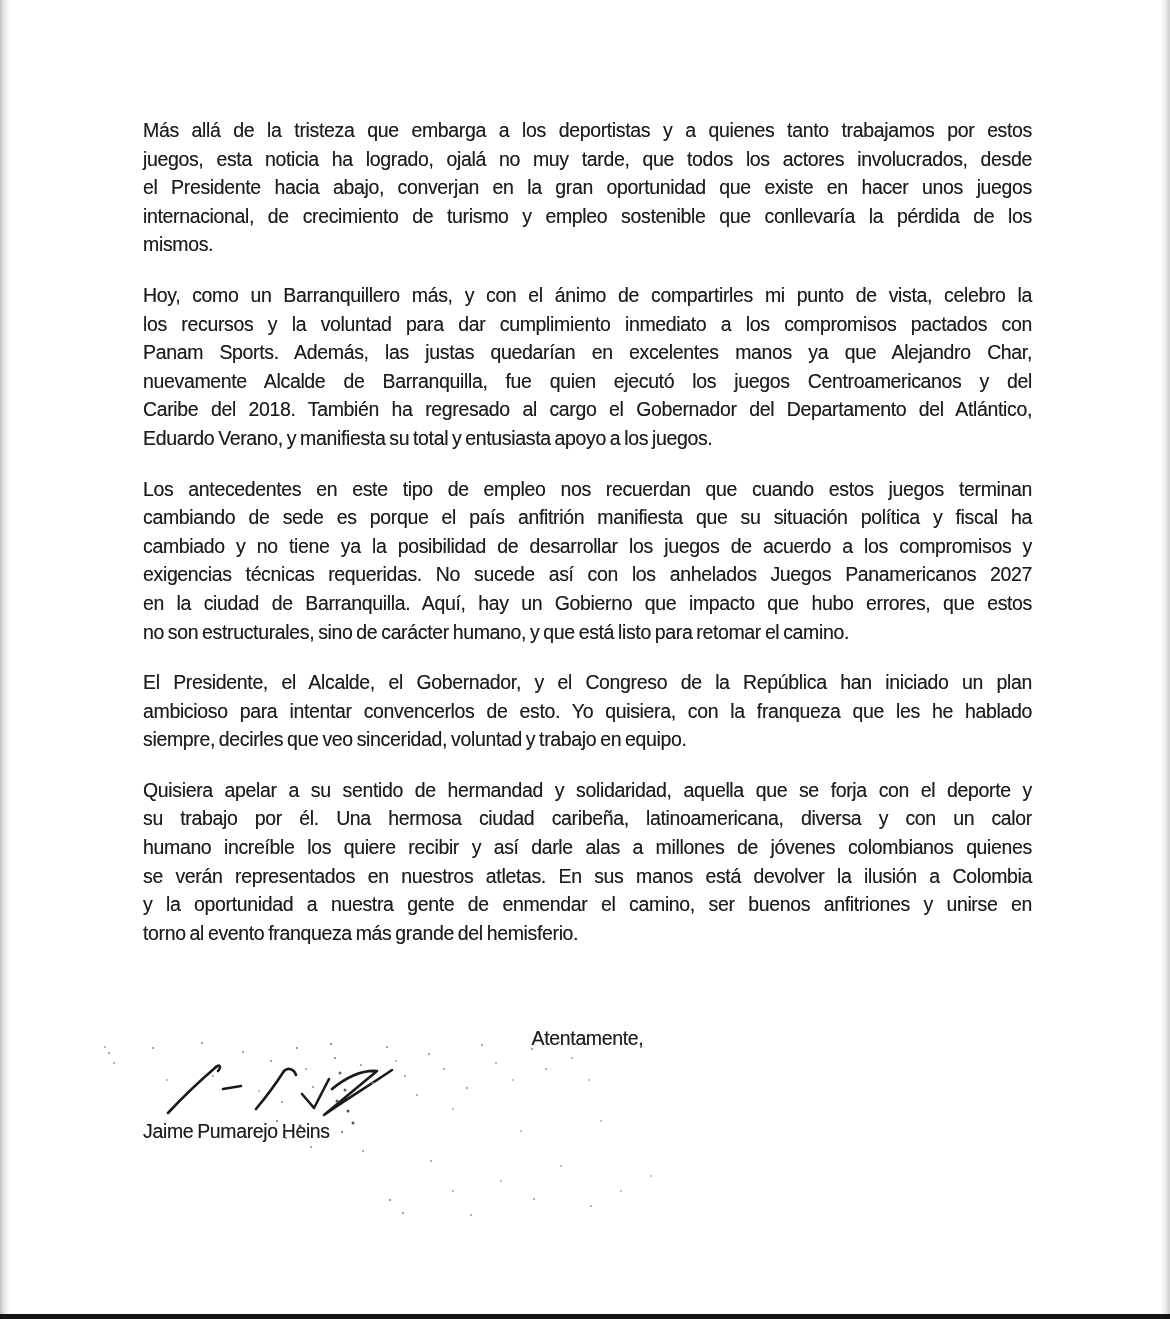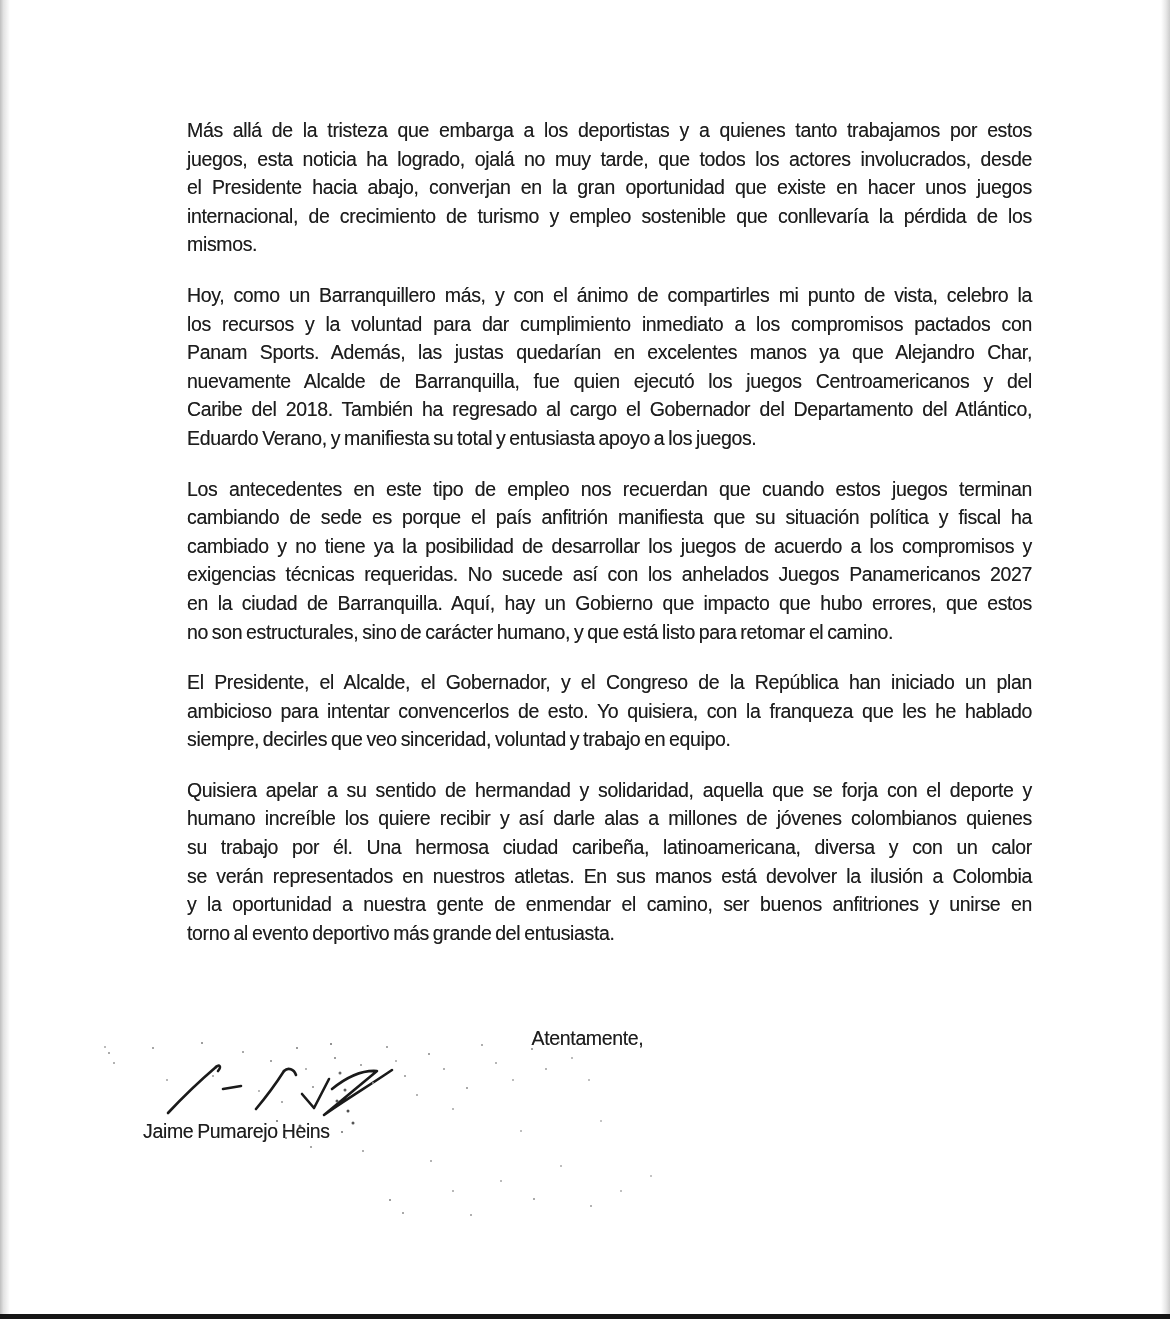--- a/index.html
+++ b/index.html
@@ -32,21 +32,20 @@
     font-size: 19.5px;
     letter-spacing: -0.35px;
     word-spacing: -1.2px;
     text-shadow: 0 0 0.5px rgba(25,25,25,0.55);
   }
   .para { margin: 0 0 22px 0; }
   .line {
     line-height: 28.6px;
     text-align: justify;
     text-align-last: justify;
-    margin-left: 44px;
   }
   .line.last { text-align-last: left; }
   .closing { margin-top: 77px; line-height: 28.6px; text-align: center; }
   .signature-wrap { margin-top: 5px; margin-left: 13px; width: 240px; height: 62px; }
   .signature-wrap svg { display: block; }
   .signer { margin-top: -3px; line-height: 28.6px; }
   
   .speckles {
     position: absolute; left: 0; top: 0; width: 2px; height: 2px;
     border-radius: 50%; background: transparent; z-index: 2;
@@ -106,25 +105,25 @@
         <div class="line">en la ciudad de Barranquilla. Aquí, hay un Gobierno que impacto que hubo errores, que estos</div>
         <div class="line last">no son estructurales, sino de carácter humano, y que está listo para retomar el camino.</div>
       </div>
       <div class="para">
         <div class="line">El Presidente, el Alcalde, el Gobernador, y el Congreso de la República han iniciado un plan</div>
         <div class="line">ambicioso para intentar convencerlos de esto. Yo quisiera, con la franqueza que les he hablado</div>
         <div class="line last">siempre, decirles que veo sinceridad, voluntad y trabajo en equipo.</div>
       </div>
       <div class="para">
         <div class="line">Quisiera apelar a su sentido de hermandad y solidaridad, aquella que se forja con el deporte y</div>
+        <div class="line">su trabajo por él. Una hermosa ciudad caribeña, latinoamericana, diversa y con un calor</div>
         <div class="line">humano increíble los quiere recibir y así darle alas a millones de jóvenes colombianos quienes</div>
-        <div class="line">su trabajo por él. Una hermosa ciudad caribeña, latinoamericana, diversa y con un calor</div>
         <div class="line">se verán representados en nuestros atletas. En sus manos está devolver la ilusión a Colombia</div>
         <div class="line">y la oportunidad a nuestra gente de enmendar el camino, ser buenos anfitriones y unirse en</div>
-        <div class="line last">torno al evento deportivo más grande del entusiasta.</div>
+        <div class="line last">torno al evento franqueza más grande del hemisferio.</div>
       </div>
     </div>
 
   <div class="closing">Atentamente,</div>
 
   <div class="signature-wrap">
     <svg width="240" height="62" viewBox="0 0 240 62" fill="none" xmlns="http://www.w3.org/2000/svg">
       <g stroke="#1a1a1a" stroke-width="2.6" stroke-linecap="round" stroke-linejoin="round" fill="none">
         <path d="M 12 55 C 26 40 46 21 60 9"></path>
         <path d="M 60 9 C 63 6 66 8 62 13"></path>

